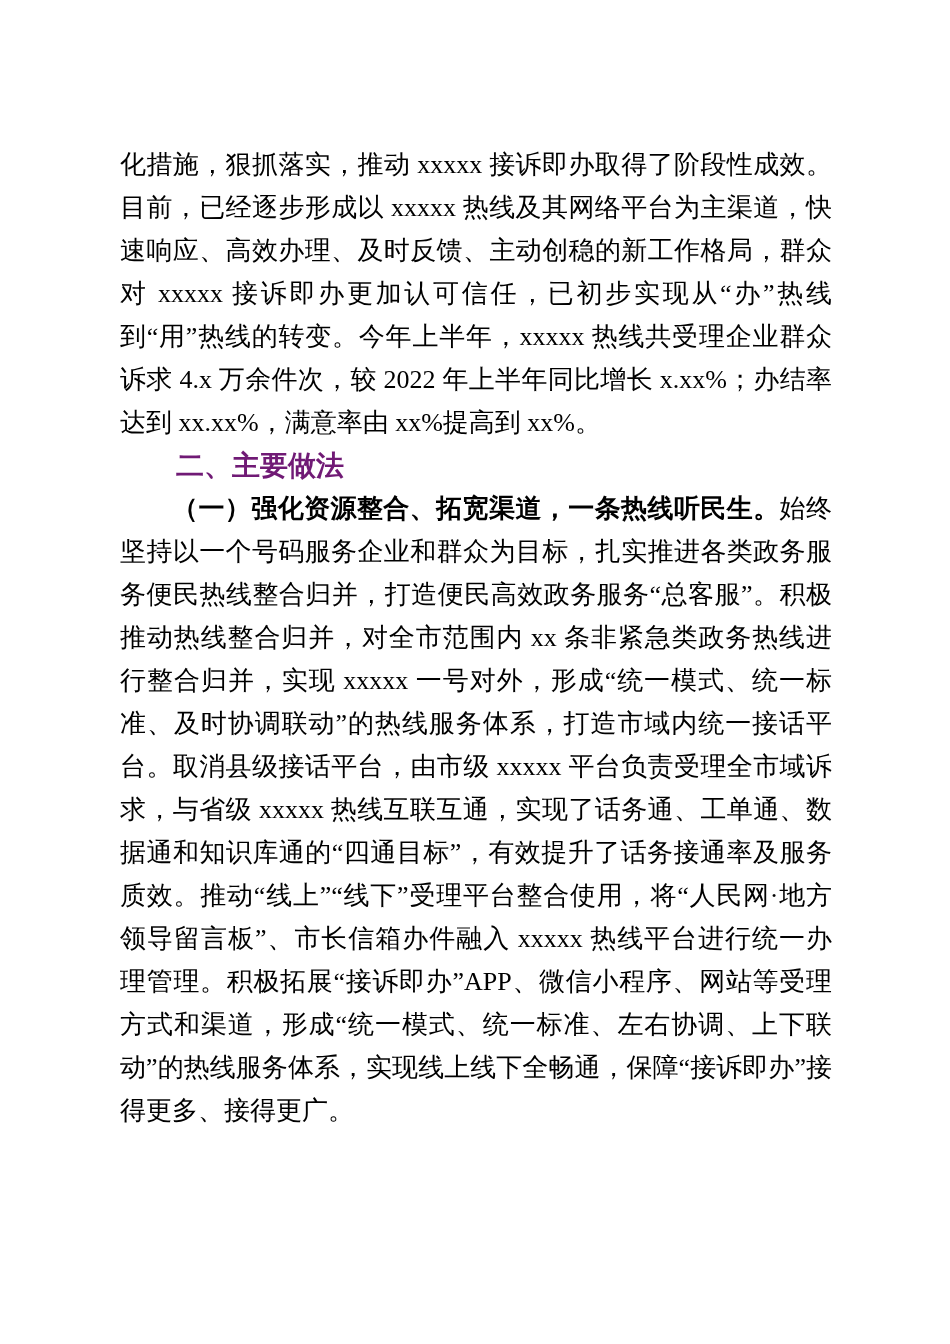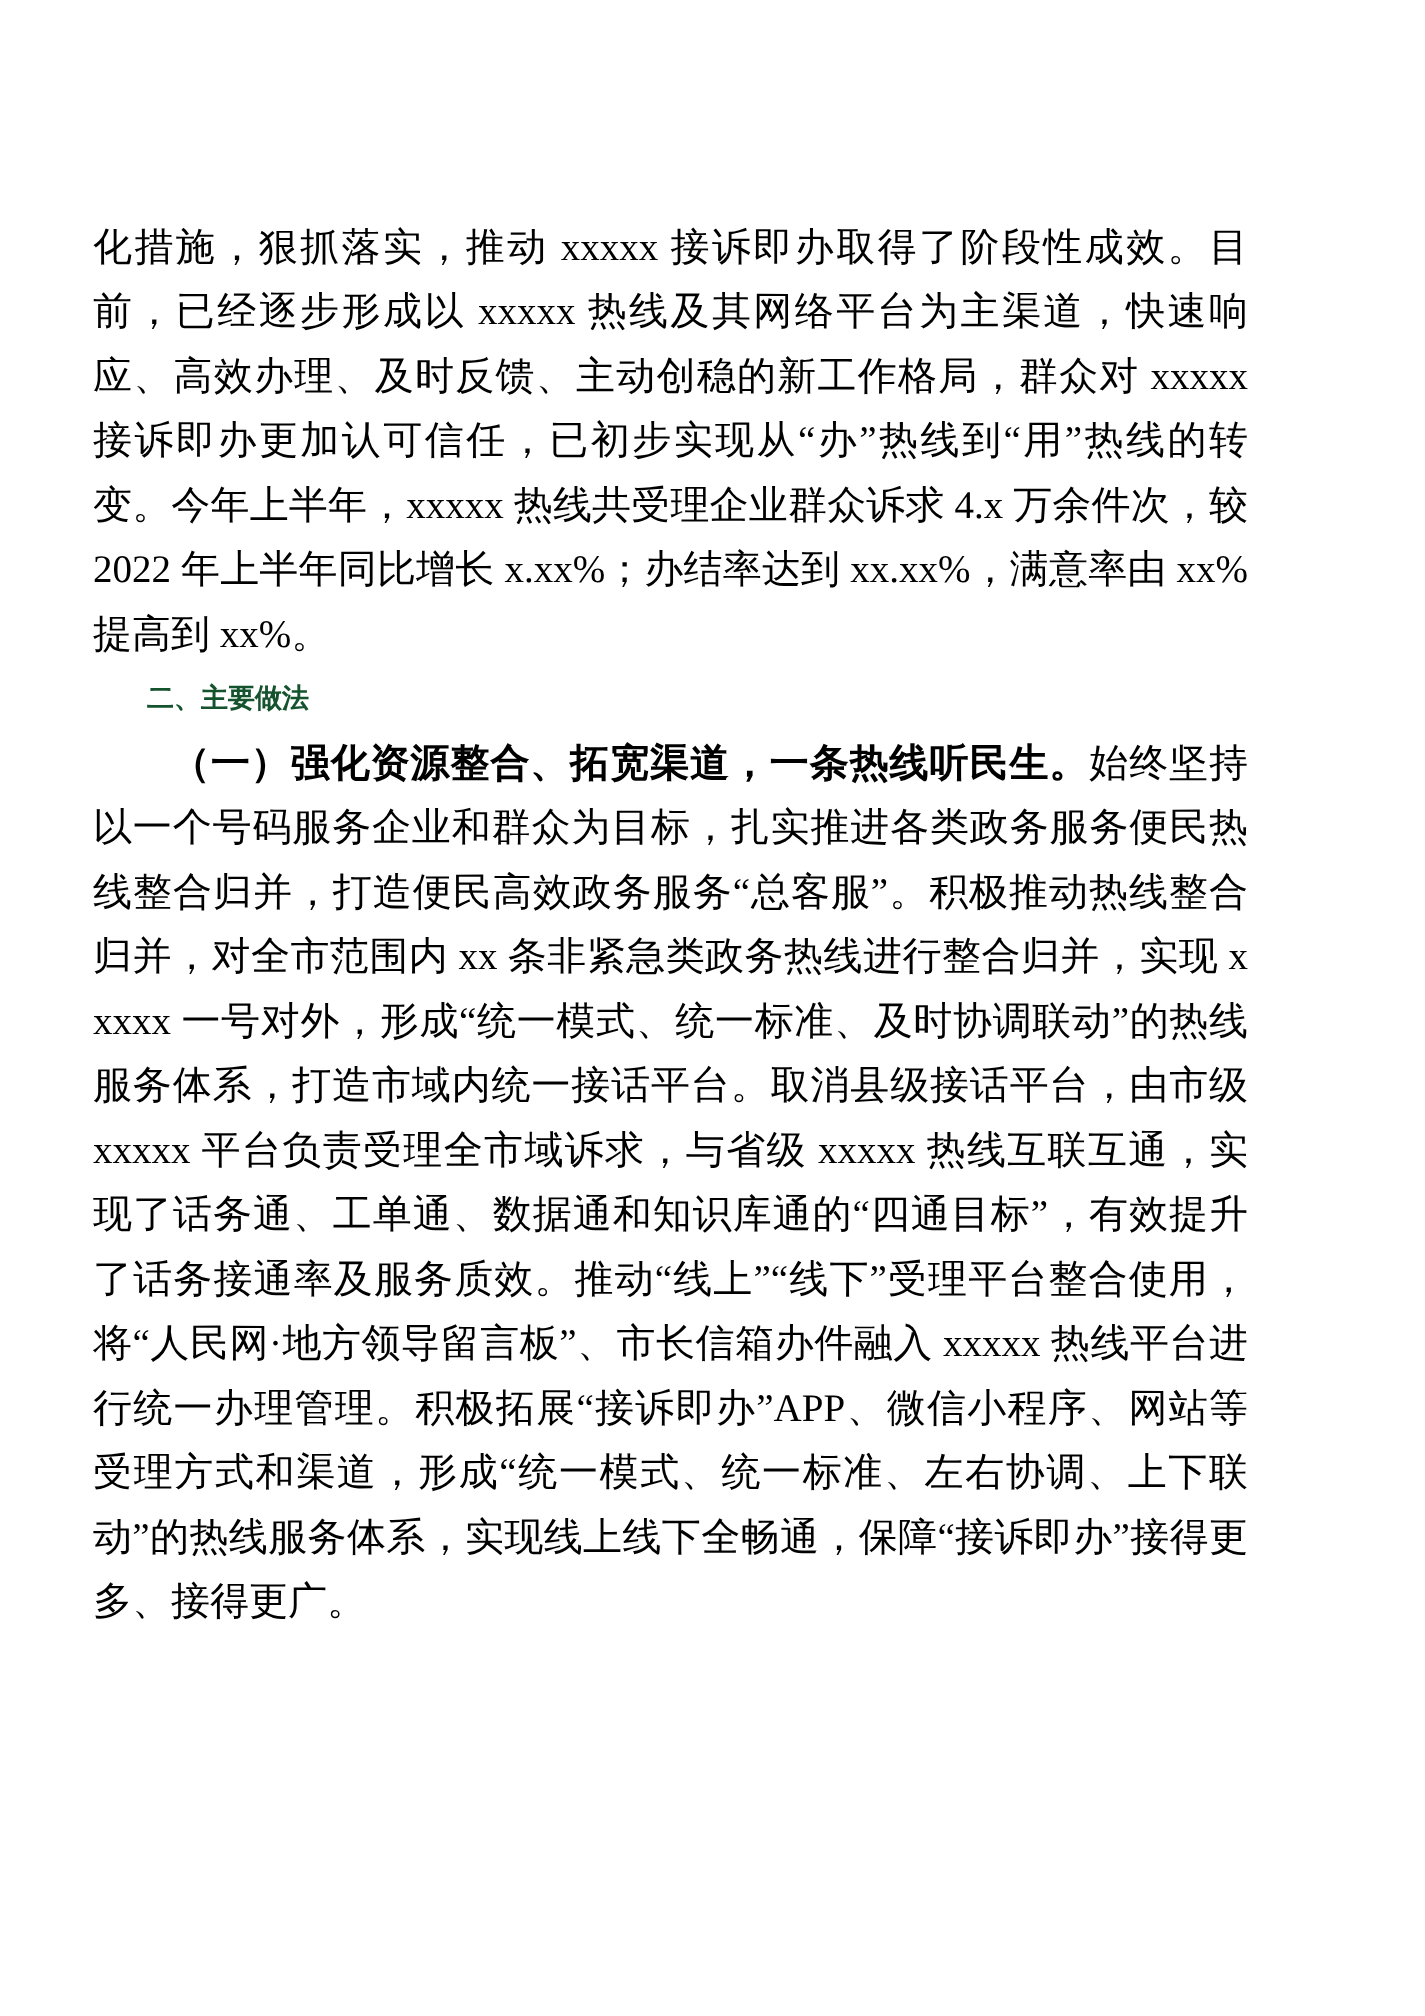--- a/index.html
+++ b/index.html
@@ -10,42 +10,42 @@
   .page {
     position: relative;
     width: 950px;
     height: 1344px;
     box-sizing: border-box;
     background: #ffffff;
     color: #000000;
     font-family: "Liberation Serif", "DejaVu Serif", serif;
     font-size: 26px;
     line-height: 43px;
-    padding: 143px 118px 0 62px;
+    padding: 143px 118px 0 120px;
     overflow: hidden;
     border-radius: 20px;
   }
   .para {
     margin: 0;
     text-align: justify;
     text-justify: inter-ideograph;
     word-break: break-all;
   }
   .indent {
     text-indent: 2em;
   }
   .section-heading {
     margin: 0;
-    font-size: 18px;
+    font-size: 28px;
     line-height: 43px;
     font-weight: 700;
     font-family: "Liberation Sans", "DejaVu Sans", sans-serif;
     text-indent: 2em;
     text-align: justify;
-    color: #14532d;
+    color: #701a75;
   }
   .lead {
     font-weight: 700;
     margin-top: 44px;
   }
 </style>
 </head>
 <body>
 
 <div class="page">

